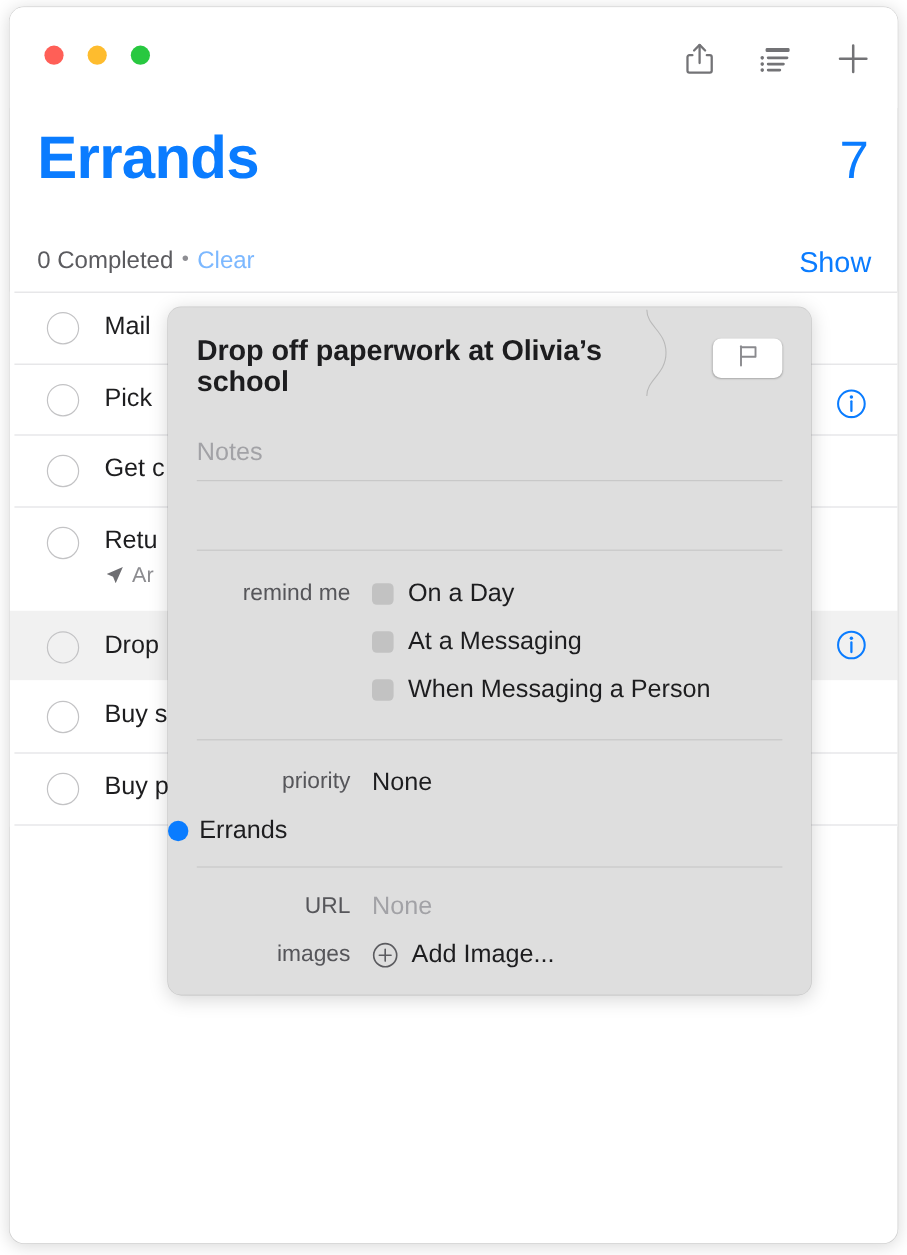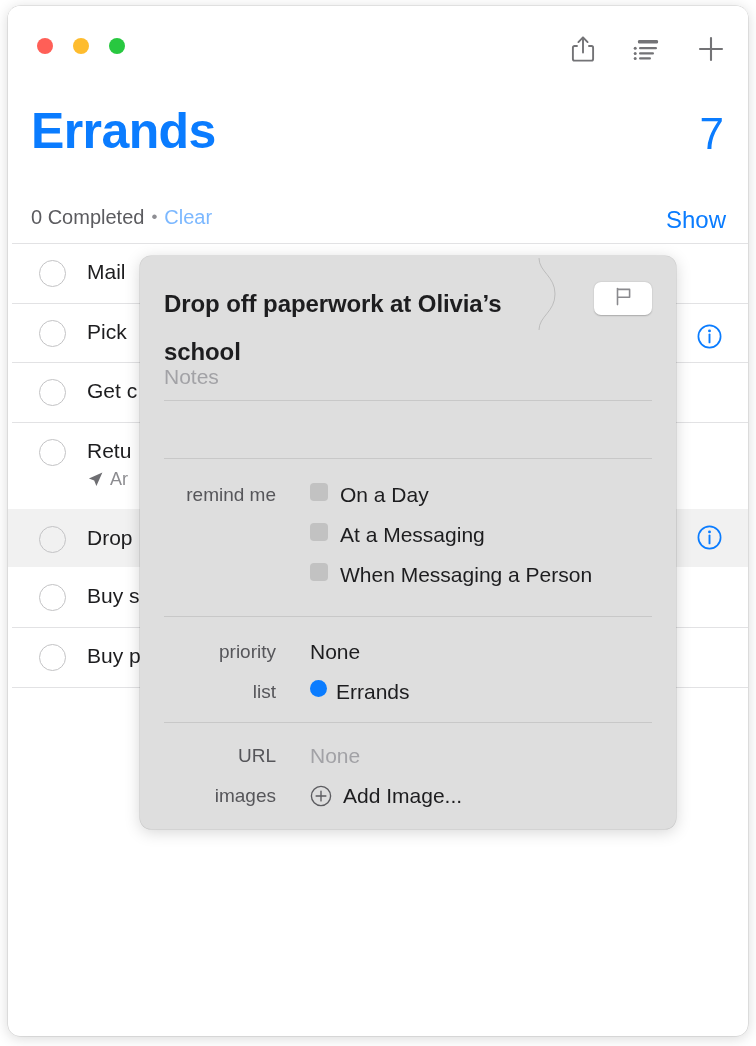--- a/index.html
+++ b/index.html
@@ -225,21 +225,21 @@
     top: 24px;
     right: 24px;
     display: flex;
     align-items: flex-start;
     justify-content: space-between;
   }
   .pop-title {
     font-size: 24px;
     font-weight: bold;
     color: #1d1d1f;
-    line-height: 48px;
+    line-height: 26px;
     width: 400px;
     letter-spacing: -0.1px;
   }
   .flag-btn {
     flex: 0 0 auto;
     width: 58px; height: 33px;
     background: #ffffff;
     border-radius: 7px;
     box-shadow: 0 0.5px 1.5px rgba(0,0,0,0.24);
     display: flex;
@@ -271,30 +271,31 @@
     width: 536px;
   }
   .pop-row {
     display: flex;
     align-items: center;
     height: 40px;
   }
   .pop-label {
     width: 170px;
     text-align: right;
-    padding-right: 34px;
+    padding-right: 18px;
     box-sizing: border-box;
     font-size: 19px;
     color: #56565a;
     white-space: nowrap;
   }
   .pop-value {
     font-size: 21px;
     color: #1d1d1f;
     display: flex;
+    align-items: center;
     white-space: nowrap;
   }
   .pop-value.muted { color: #a2a2a6; }
   .pop-checkbox {
     width: 18px; height: 18px;
     border-radius: 4px;
     background: #c2c2c2;
     margin-right: 12px;
     flex: 0 0 auto;
     cursor: default;
@@ -520,21 +521,20 @@
       </div>
 
       <div class="pop-divider" style="top:360px"></div>
 
       <div class="pop-rows" style="top:376px">
         <div class="pop-row">
           <div class="pop-label">priority</div>
           <div class="pop-value">None</div>
         </div>
         <div class="pop-row">
-          <div class="pop-label">list</div>
           <div class="pop-value">
             <span class="list-dot"></span>
             <span>Errands</span>
           </div>
         </div>
       </div>
 
       <div class="pop-divider" style="top:466px"></div>
 
       <div class="pop-rows" style="top:480px">

